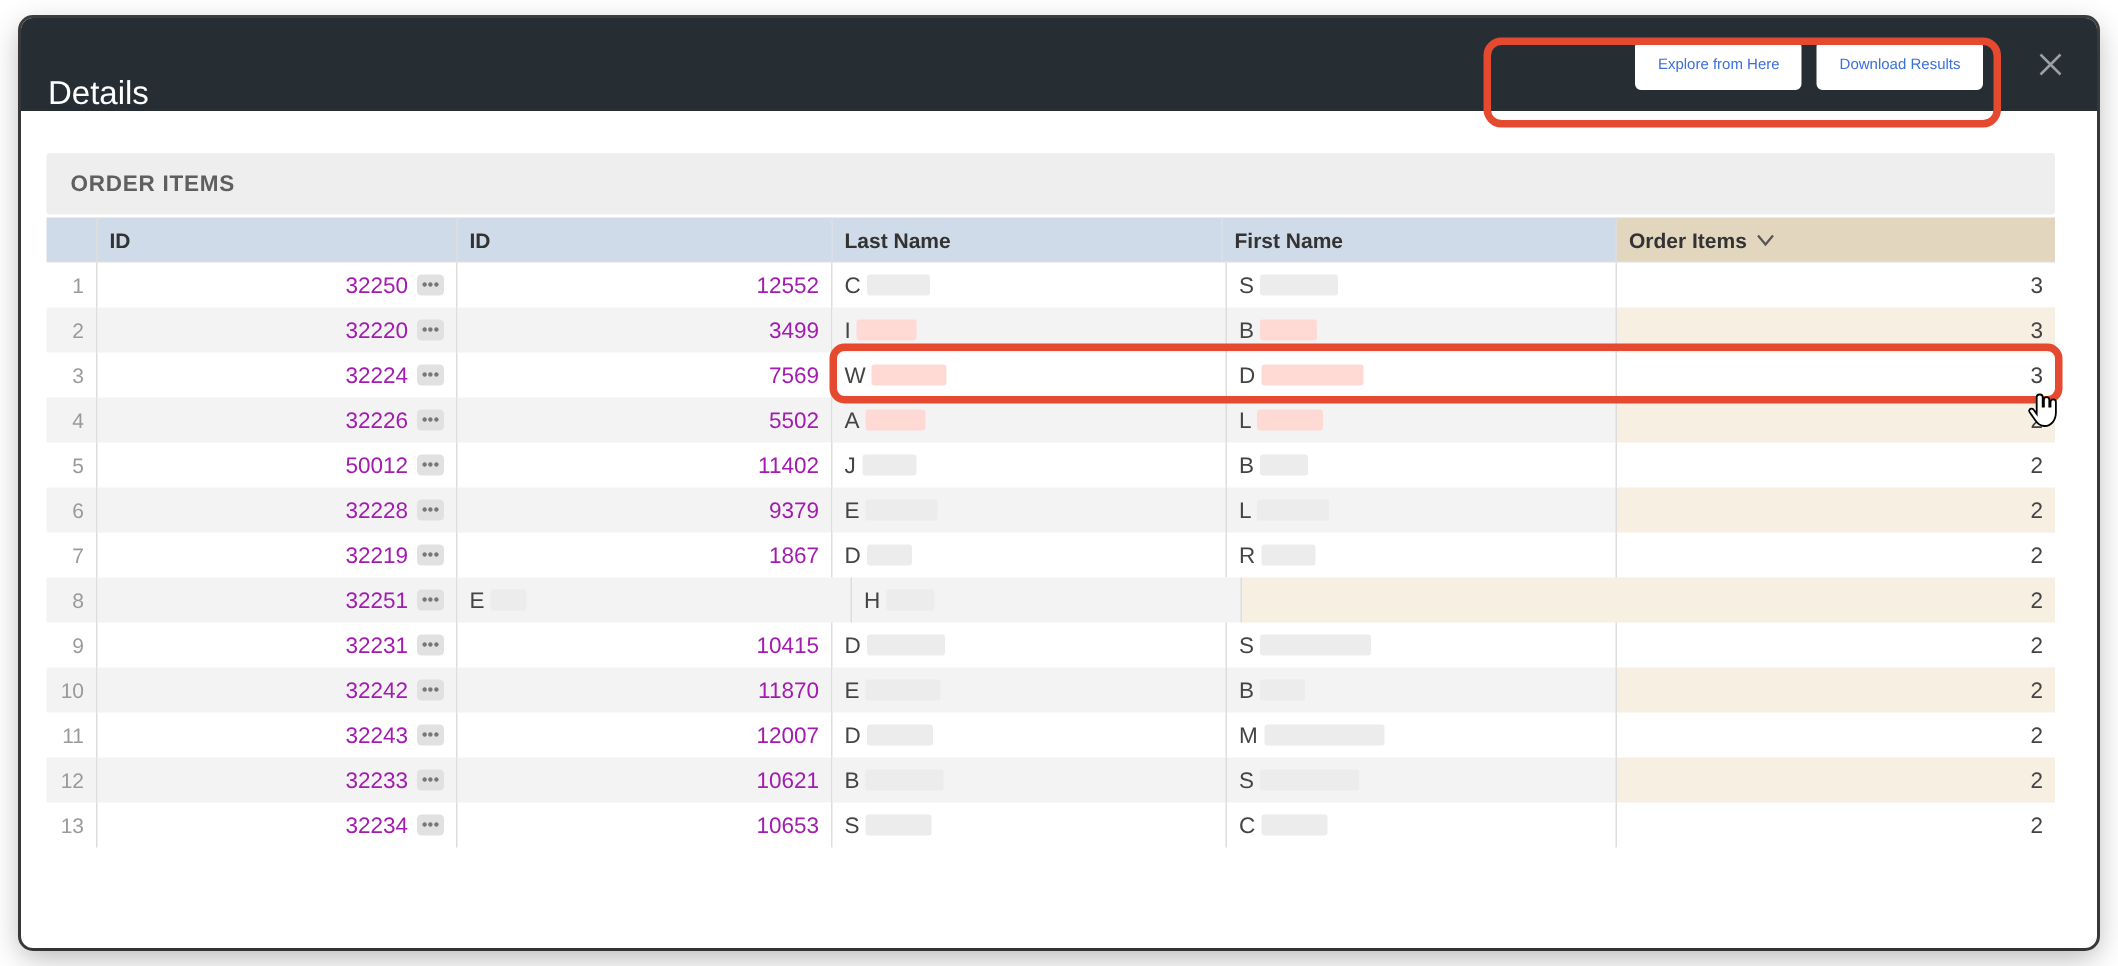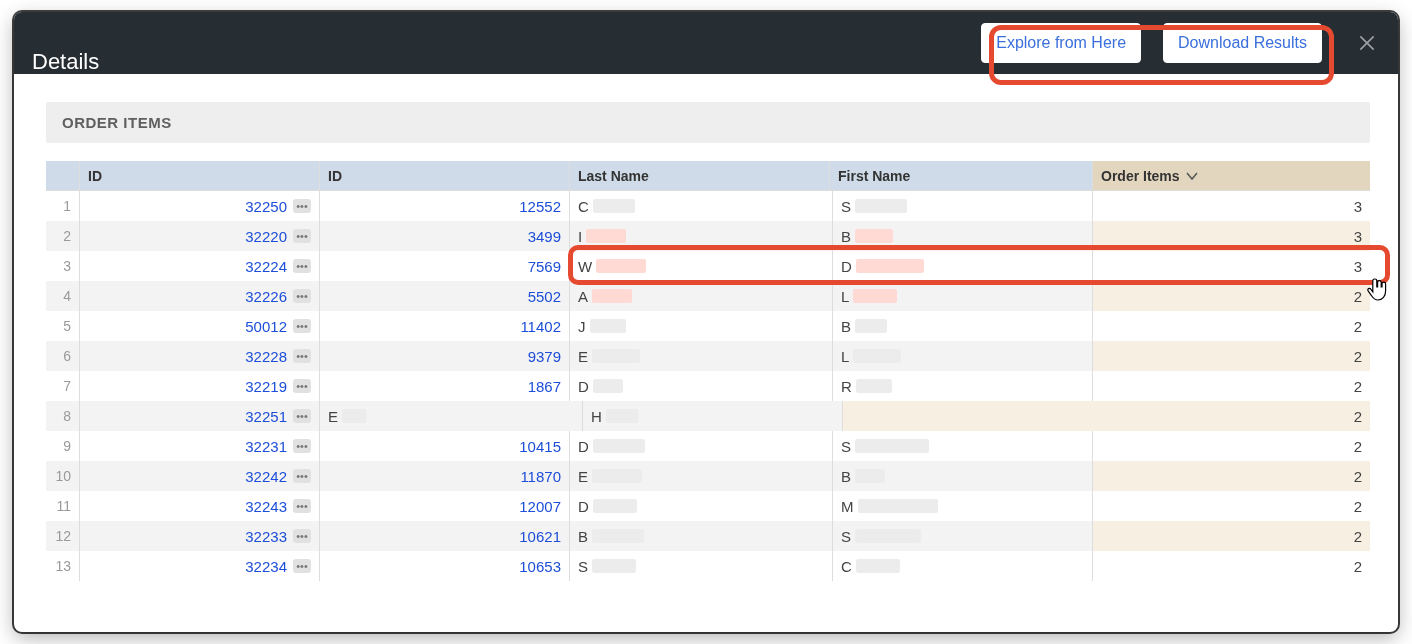--- a/index.html
+++ b/index.html
@@ -11,58 +11,58 @@
     background: #fff;
   }
   .header {
     height: 62px; background: #262d33; display: flex; align-items: center;
     padding: 0 18px; color: #fff; position: relative;
   }
   .header-title { font-size: 22px; font-weight: 400; flex: 1; margin-top: 37px; }
   .header-actions { display: flex; gap: 10px; align-items: center; }
   .btn {
     background: #fff; color: #3a6fdc; border: 1px solid #fff; border-radius: 4px;
-    padding: 10px 14px; font-size: 16px; cursor: pointer; margin-left: 12px;
+    padding: 10px 14px; font-size: 10px; cursor: pointer;
   }
   .close-x {
     margin-left: 22px; width: 26px; height: 26px; cursor: pointer; color: #9aa0a6;
     display: flex; align-items: center; justify-content: center;
   }
   .close-x svg { width: 20px; height: 20px; stroke: #9aa0a6; stroke-width: 2; }
   .highlight-buttons {
     position: absolute; border: 5px solid #e5492f; border-radius: 12px;
     left: 975px; top: 13px; width: 345px; height: 60px; pointer-events: none;
   }
-  .body { padding: 28px 28px 0 32px; }
+  .body { padding: 28px 28px 0 17px; }
   .filter-bar {
     background: #eeeeee; padding: 12px 16px; display: flex; align-items: baseline;
     gap: 20px; border-radius: 2px;
   }
   .filter-title { font-weight: 700; color: #5f5f5f; letter-spacing: 0.5px; font-size: 15px; }
   .filter-text { color: #5f5f5f; font-size: 16px; }
   .filter-text .strong { font-weight: 700; }
-  .table-wrap { margin-top: 18px; position: relative; }
+  .table-wrap { margin-top: 2px; position: relative; }
   .thead { display: flex; height: 30px; font-size: 14px; font-weight: 700; color: #333; border-bottom: 1px solid #ddd; }
   .th, .td { display: flex; align-items: center; padding: 0 8px; border-right: 1px solid #ddd; }
   .col-rownum { width: 34px; justify-content: flex-end; color: #9a9a9a; font-weight: 400; }
   .col-id1 { width: 240px; justify-content: flex-end; }
   .col-id2 { width: 250px; justify-content: flex-end; }
   .col-fn  { width: 263px; }
   .col-ln  { width: 260px; }
   .col-oi  { flex: 1; justify-content: flex-end; border-right: none; }
   .th.col-rownum { background: #cfdbe8; }
   .th.col-id1, .th.col-id2, .th.col-fn, .th.col-ln { background: #cfdbe8; color: #333; justify-content: flex-start; }
   .th.col-oi { background: #e3d6bf; color: #333; justify-content: flex-start; padding-left: 8px; }
   .th.col-oi .sort-ico { margin-left: 6px; }
   .tbody .row { display: flex; height: 30px; font-size: 15px; color: #444; }
   .tbody .row.alt .td.col-oi { background: #f7efe2; }
   .tbody .row.alt .td:not(.col-oi) { background: #f3f3f3; }
   .td.col-rownum { font-size: 14px; }
   .id-cell { display: flex; align-items: center; gap: 6px; justify-content: flex-end; width: 100%; }
-  .id-num { color: #1d4ed8; }
+  .id-num { color: #a21caf; }
   .ellip {
     display: inline-flex; align-items: center; justify-content: center;
     width: 18px; height: 14px; background: #e1e1e1; border-radius: 3px;
     color: #777; font-size: 11px; line-height: 1; cursor: pointer;
   }
   .redact {
     display: inline-block; height: 14px; border-radius: 2px;
     vertical-align: middle; margin-left: 4px;
   }
   .redact.red { background: #ffd9d4; }

